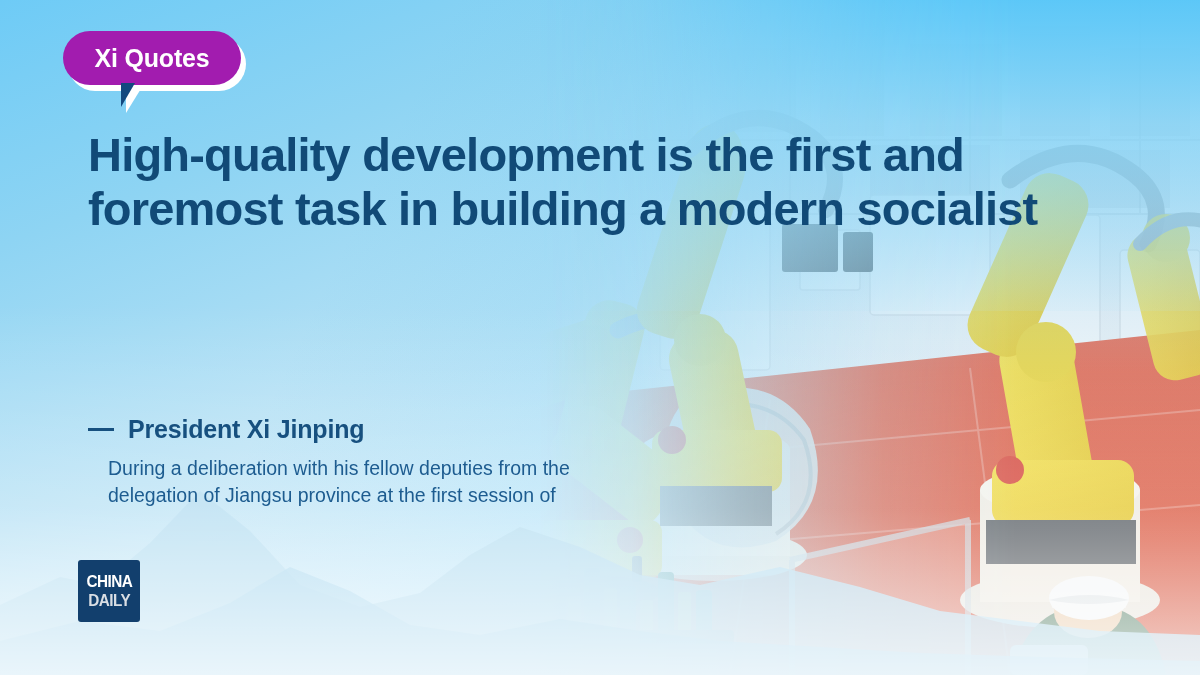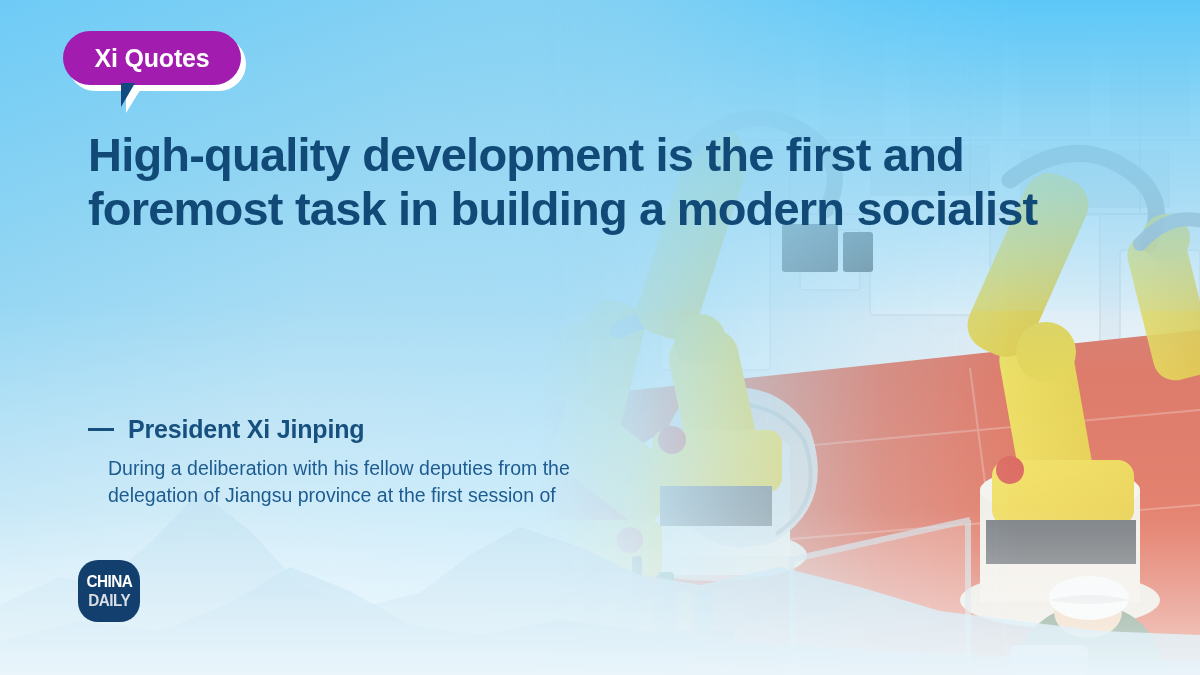--- a/index.html
+++ b/index.html
@@ -121,21 +121,21 @@
     font-size:19.5px;
     line-height:27px;
     margin-left:20px;
   }
   .caption span { display:block; }
 
   
   .logo {
     position:absolute; left:78px; top:560px;
     width:62px; height:62px;
-    border-radius:20px;
+    border-radius:3px;
     background:#123f6d;
     display:flex; flex-direction:column;
     align-items:center; justify-content:center;
     line-height:1;
   }
   .logo-line1, .logo-line2 {
     color:#ffffff;
     font-weight:bold;
     font-size:17px;
     letter-spacing:-0.6px;

